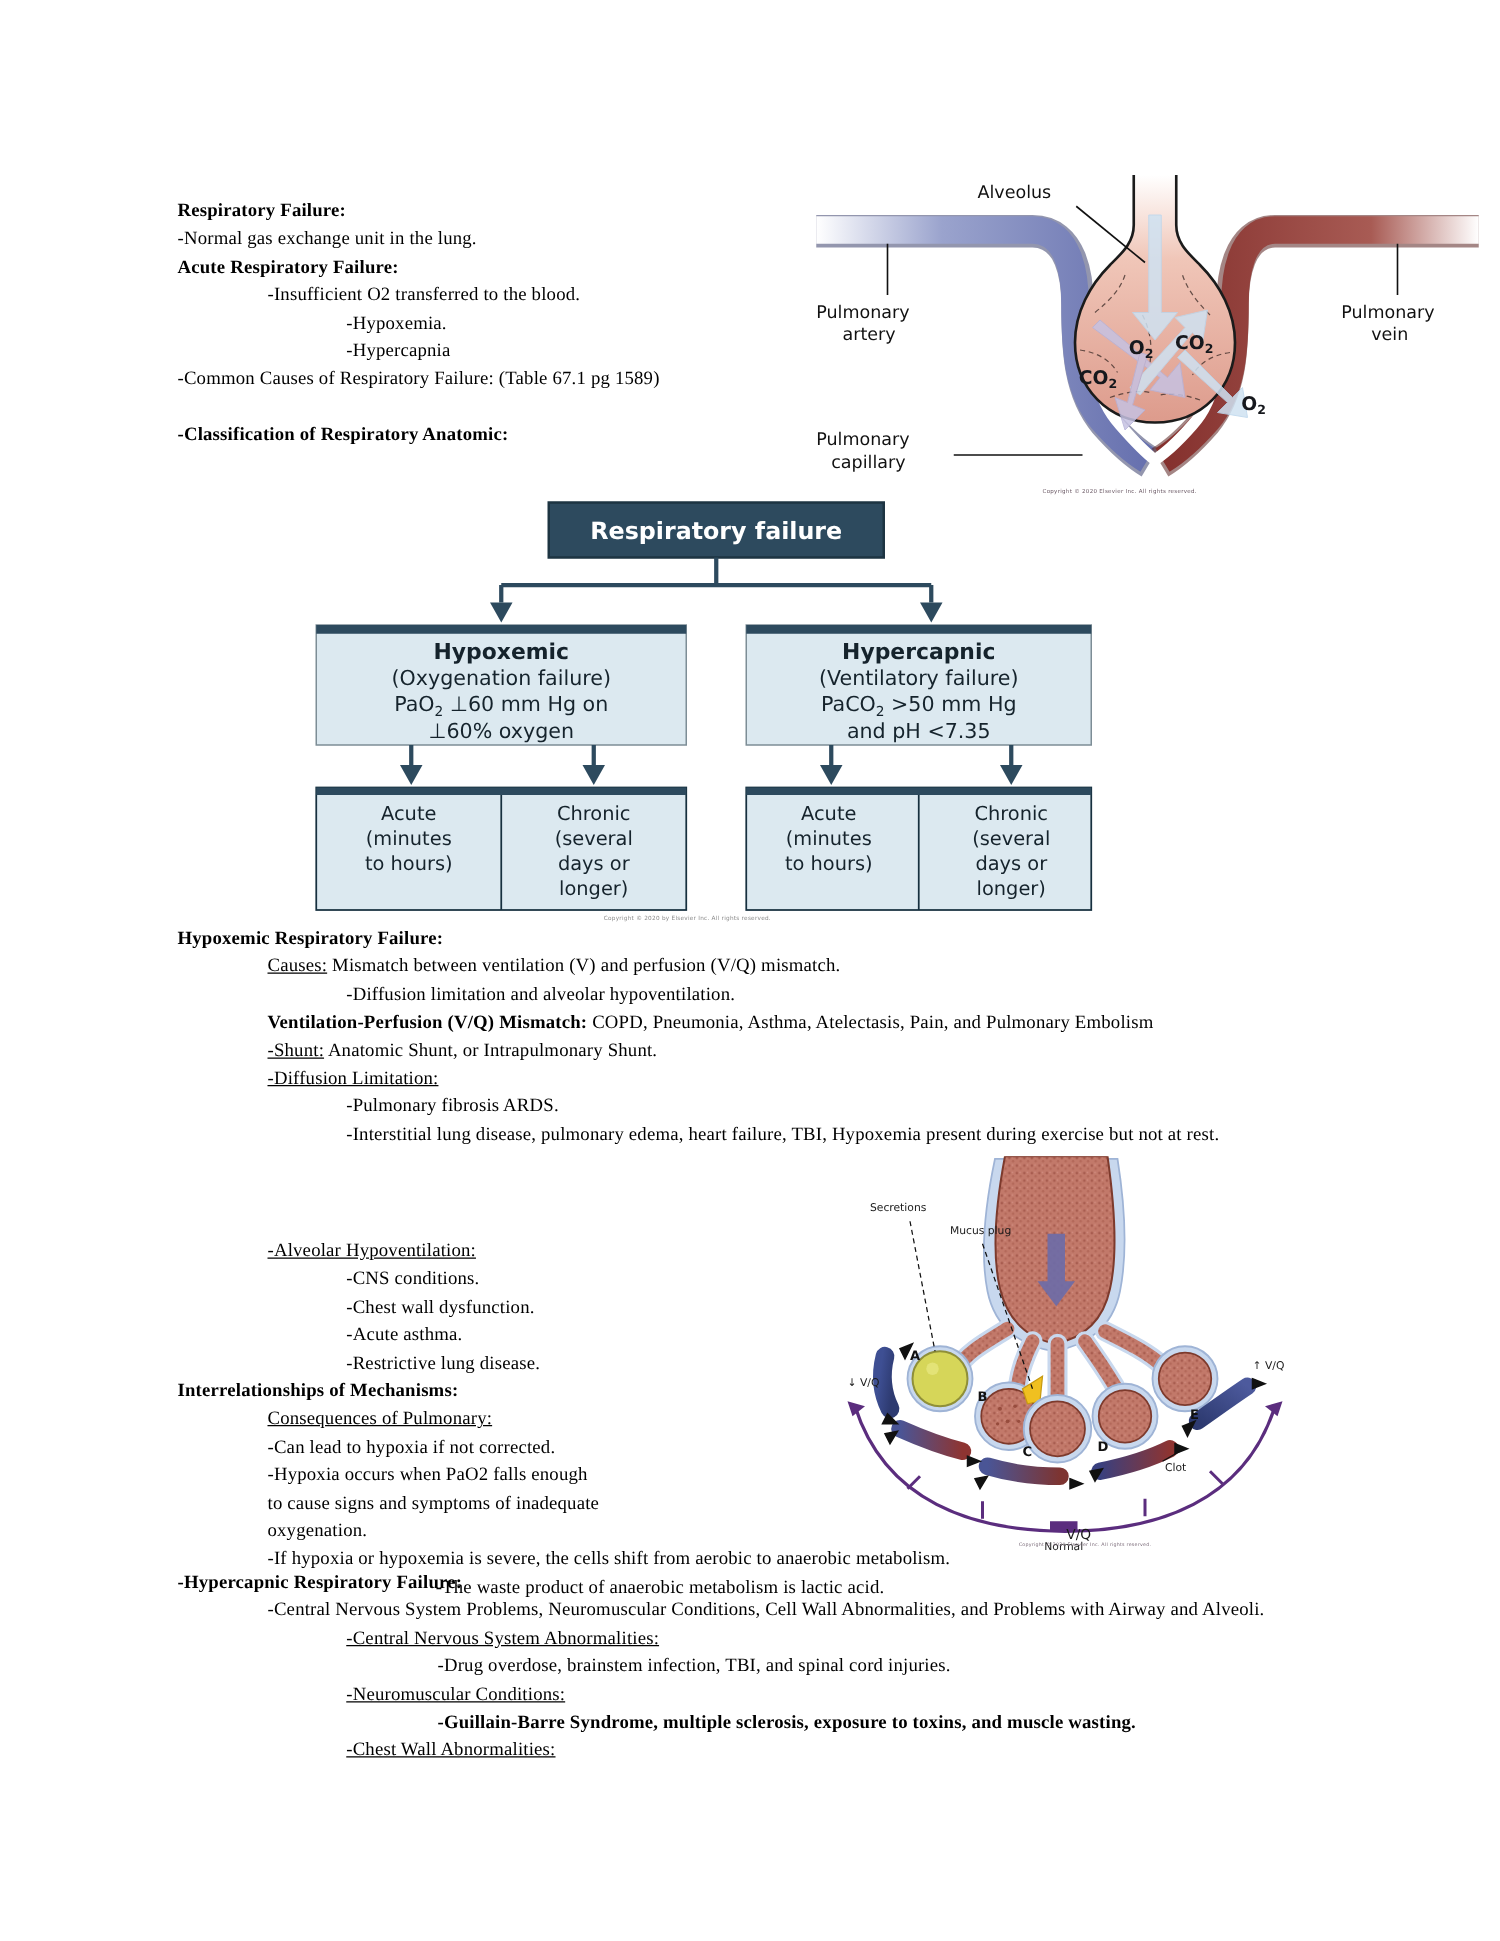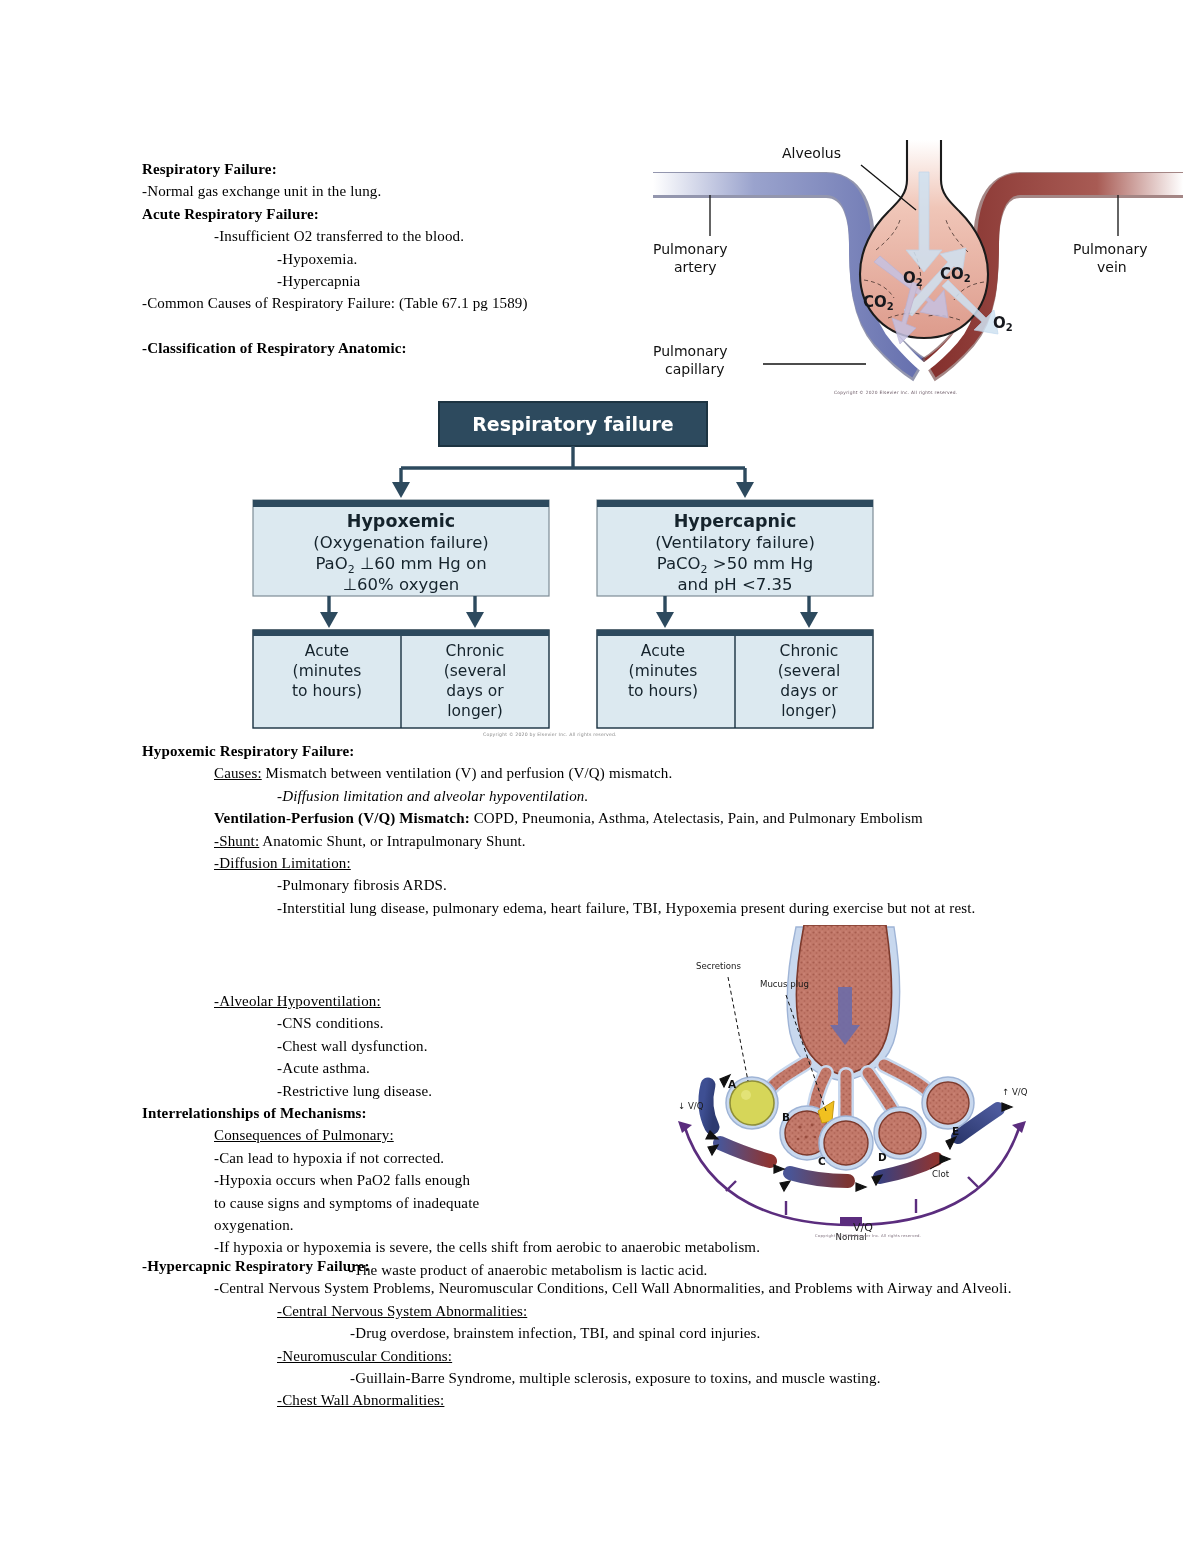--- a/index.html
+++ b/index.html
@@ -217,21 +217,21 @@
         <text class="fc-txt fc-small" x="566" y="318" text-anchor="middle">longer)</text>
       </g>
 
       <text class="fc-copy" x="240" y="338">Copyright © 2020 by Elsevier Inc. All rights reserved.</text>
     </svg>
   </div>
 
   <div class="notes2" id="notes-middle">
       <div class="ln" style="padding-left: 0px;"><span class="b">Hypoxemic Respiratory Failure:</span></div>
       <div class="ln" style="padding-left: 72px;"><span class="u">Causes:</span><span> Mismatch between ventilation (V) and perfusion (V/Q) mismatch.</span></div>
-      <div class="ln" style="padding-left: 135px; font-style: italic;"><span>-Diffusion limitation and alveolar hypoventilation.</span></div>
+      <div class="ln" style="padding-left: 135px;"><span>-Diffusion limitation and alveolar hypoventilation.</span></div>
       <div class="ln" style="padding-left: 72px;"><span class="b">Ventilation-Perfusion (V/Q) Mismatch:</span><span> COPD, Pneumonia, Asthma, Atelectasis, Pain, and Pulmonary Embolism</span></div>
       <div class="ln" style="padding-left: 72px;"><span class="u">-Shunt:</span><span> Anatomic Shunt, or Intrapulmonary Shunt.</span></div>
       <div class="ln" style="padding-left: 72px;"><span class="u">-Diffusion Limitation:</span></div>
       <div class="ln" style="padding-left: 135px;"><span>-Pulmonary fibrosis ARDS.</span></div>
       <div class="ln" style="padding-left: 135px;"><span>-Interstitial lung disease, pulmonary edema, heart failure, TBI, Hypoxemia present during exercise but not at rest.</span></div>
     </div>
 
   <div id="vq-figure">
     <svg width="392" height="320" viewBox="0 0 392 320" xmlns="http://www.w3.org/2000/svg">
       <defs>
@@ -393,17 +393,17 @@
       <div class="ln" style="padding-left: 72px;"><span>-If hypoxia or hypoxemia is severe, the cells shift from aerobic to anaerobic metabolism.</span></div>
       <div class="ln" style="padding-left: 72px; text-align: center;"><span>-The waste product of anaerobic metabolism is lactic acid.</span></div>
     </div>
 
   <div class="notes4" id="notes-bottom">
       <div class="ln" style="padding-left: 0px;"><span class="b">-Hypercapnic Respiratory Failure:</span></div>
       <div class="ln" style="padding-left: 72px;"><span>-Central Nervous System Problems, Neuromuscular Conditions, Cell Wall Abnormalities, and Problems with Airway and Alveoli.</span></div>
       <div class="ln" style="padding-left: 135px;"><span class="u">-Central Nervous System Abnormalities:</span></div>
       <div class="ln" style="padding-left: 208px;"><span>-Drug overdose, brainstem infection, TBI, and spinal cord injuries.</span></div>
       <div class="ln" style="padding-left: 135px;"><span class="u">-Neuromuscular Conditions:</span></div>
-      <div class="ln" style="padding-left: 208px;"><span>-Guillain-Barre Syndrome, multiple sclerosis, exposure to toxins, and muscle wasting.</span></div>
+      <div class="ln" style="padding-left: 208px; font-weight: bold;"><span>-Guillain-Barre Syndrome, multiple sclerosis, exposure to toxins, and muscle wasting.</span></div>
       <div class="ln" style="padding-left: 135px;"><span class="u">-Chest Wall Abnormalities:</span></div>
     </div>
 
 </div>
 
 </body></html>

